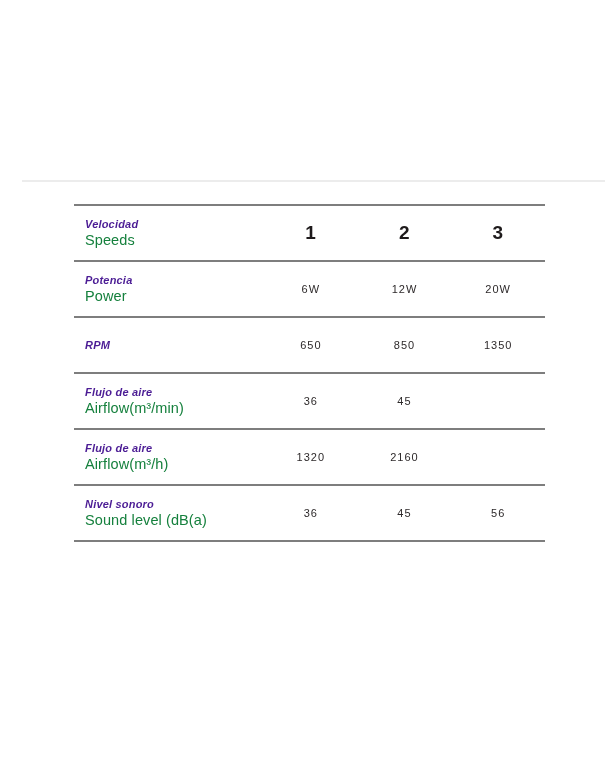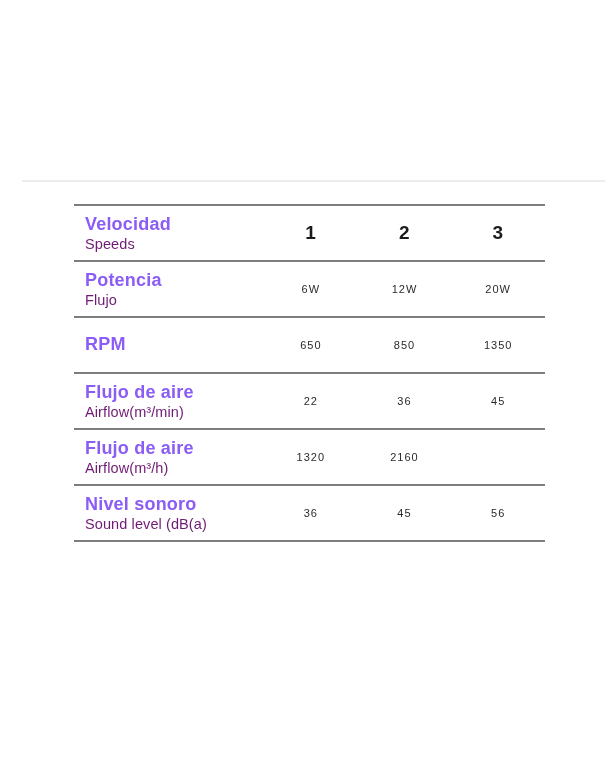--- a/index.html
+++ b/index.html
@@ -38,29 +38,30 @@
     box-sizing: border-box;
   }
   .label-cell {
     display: flex;
     flex-direction: column;
     justify-content: center;
     padding-left: 11px;
   }
   .row-label {
     font-weight: bold;
-    font-size: 18px;
+    font-size: 11px;
     line-height: 1.18;
-    color: #8b5cf6;
+    color: #4c1d95;
     letter-spacing: 0.2px;
+    font-style: italic;
   }
   .row-sublabel {
     font-size: 14.5px;
     line-height: 1.15;
-    color: #701a75;
+    color: #15803d;
     margin-top: 1px;
     letter-spacing: 0.1px;
   }
   .row-sublabel:empty { display: none; }
   .value-cell {
     display: flex;
     align-items: center;
     justify-content: center;
     font-size: 11px;
     color: #2d292a;
@@ -86,21 +87,21 @@
       <span class="row-sublabel">Speeds</span>
     </div>
     <div class="value-cell">1</div>
     <div class="value-cell">2</div>
     <div class="value-cell">3</div>
   </div>
 
   <div class="spec-row">
     <div class="label-cell">
       <span class="row-label">Potencia</span>
-      <span class="row-sublabel">Flujo</span>
+      <span class="row-sublabel">Power</span>
     </div>
     <div class="value-cell">6W</div>
     <div class="value-cell">12W</div>
     <div class="value-cell">20W</div>
   </div>
 
   <div class="spec-row">
     <div class="label-cell">
       <span class="row-label">RPM</span>
 
@@ -108,21 +109,20 @@
     <div class="value-cell">650</div>
     <div class="value-cell">850</div>
     <div class="value-cell">1350</div>
   </div>
 
   <div class="spec-row">
     <div class="label-cell">
       <span class="row-label">Flujo de aire</span>
       <span class="row-sublabel">Airflow(m³/min)</span>
     </div>
-    <div class="value-cell">22</div>
     <div class="value-cell">36</div>
     <div class="value-cell">45</div>
   </div>
 
   <div class="spec-row">
     <div class="label-cell">
       <span class="row-label">Flujo de aire</span>
       <span class="row-sublabel">Airflow(m³/h)</span>
     </div>
     <div class="value-cell">1320</div>

